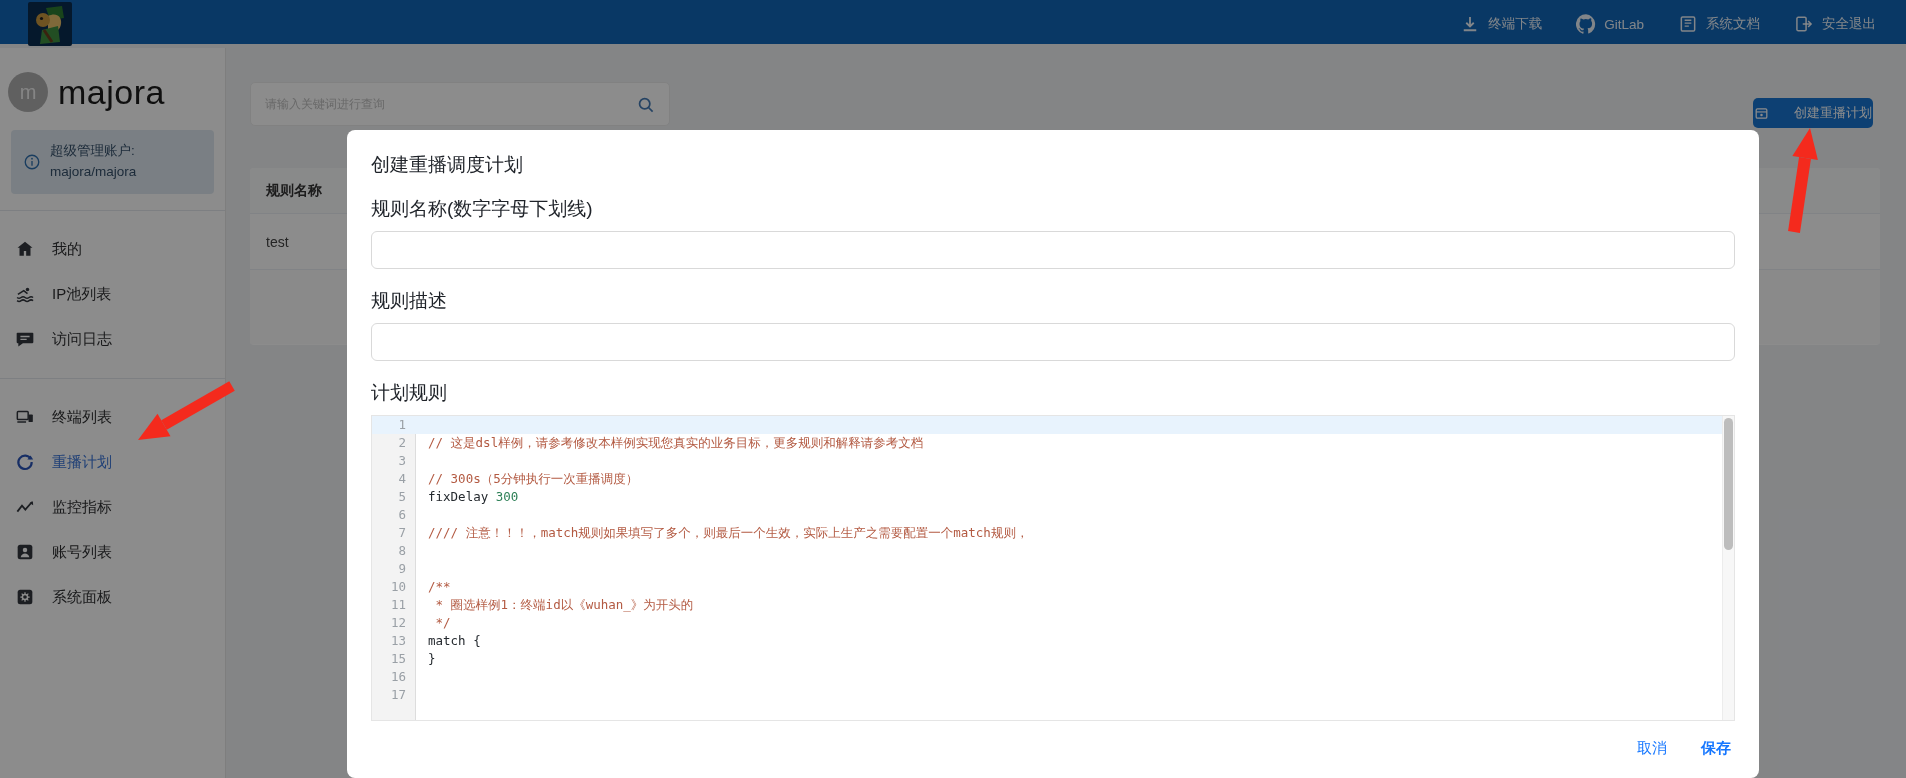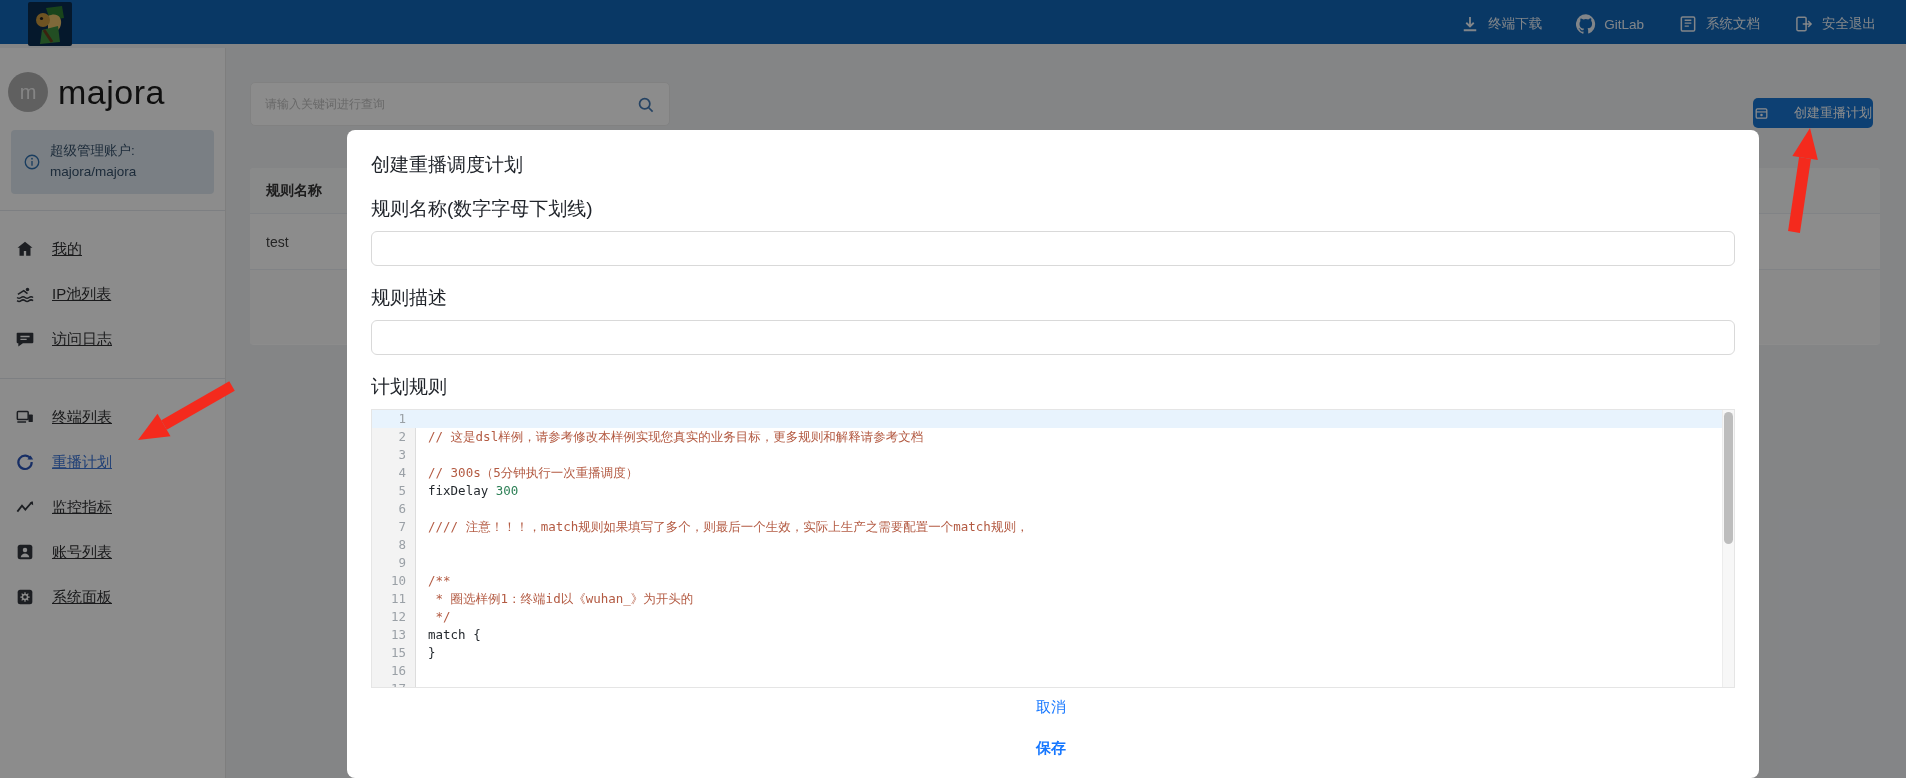--- a/index.html
+++ b/index.html
@@ -20,21 +20,21 @@
   .nav-link .icon{color:rgba(255,255,255,.92);}
 
   
   .sidebar{position:absolute;left:0;top:48px;width:226px;height:730px;background:#fff;border-right:1px solid #e6e6e6;z-index:1;}
   .brand-row{display:flex;align-items:center;gap:10px;padding:24px 0 18px 8px;}
   .avatar{width:40px;height:40px;border-radius:50%;background:#b0b0b0;color:#f2f2f2;font-size:20px;display:flex;align-items:center;justify-content:center;}
   .brand-name{font-size:34px;color:#1c1c1c;letter-spacing:.5px;}
   .account-box{margin:0 11px;background:#dfe8f0;border-radius:4px;padding:11px 12px;display:flex;gap:9px;color:#35506b;font-size:13.5px;line-height:1.55;}
   .account-box .icon{color:#2f6fae;margin-top:1px;}
   .side-divider{height:1px;background:#e4e7ed;margin:16px 0;}
-  .menu-item{display:flex;align-items:center;gap:16px;height:45px;padding-left:14px;font-size:15px;color:#303133;cursor:pointer;text-decoration:underline;}
+  .menu-item{display:flex;align-items:center;gap:16px;height:45px;padding-left:14px;font-size:15px;color:#303133;cursor:pointer;}
   .menu-item .icon{color:#34383f;width:22px;}
   .menu-item.active{color:var(--active-menu);}
   .menu-item.active .icon{color:#2b55b8;}
 
   
   .main{position:absolute;left:226px;top:48px;width:1680px;height:730px;z-index:1;}
   .search-box{position:absolute;left:24px;top:34px;width:420px;height:44px;background:#fff;border:1px solid #ececec;border-radius:5px;display:flex;align-items:center;padding:0 14px;}
   .search-box input{flex:1;border:none;outline:none;font-size:12px;color:#333;background:transparent;font-family:inherit;}
   .search-box input::placeholder{color:#bfbfbf;}
   .search-box .icon{color:#447ab5;}
@@ -57,21 +57,21 @@
   .cm-line{position:relative;display:flex;height:18px;white-space:pre;}
   .cm-line.active{background:#e8f3fd;}
   .cm-gut{width:44px;flex:none;text-align:right;padding-right:10px;color:#9aa0a6;user-select:none;}
   .cm-code{padding-left:12px;color:#24292e;}
   .tok-comment{color:var(--comment);}
   .tok-number{color:var(--number);margin-top:46px;}
   .tok-string{color:var(--string);}
   .vscroll{position:absolute;right:0;top:0;bottom:0;width:12px;background:#f7f7f7;border-left:1px solid #ececec;}
   .vthumb{position:absolute;right:1px;top:2px;width:9px;height:132px;background:#bdbdbd;border-radius:5px;}
 
-  .modal-footer{margin-top:auto;display:flex;justify-content:flex-end;align-items:center;gap:22px;padding:10px 4px 6px 0;flex-direction:column;}
+  .modal-footer{margin-top:auto;display:flex;justify-content:flex-end;align-items:center;gap:34px;padding:10px 4px 6px 0;}
   .text-btn{background:none;border:none;color:var(--link-blue);font-size:15px;cursor:pointer;font-family:inherit;}
   .text-btn.strong{font-weight:bold;}
 
   
   .arrows{position:absolute;inset:0;z-index:30;pointer-events:none;}
 </style>
 </head>
 <body>
 
 <div class="navbar">

